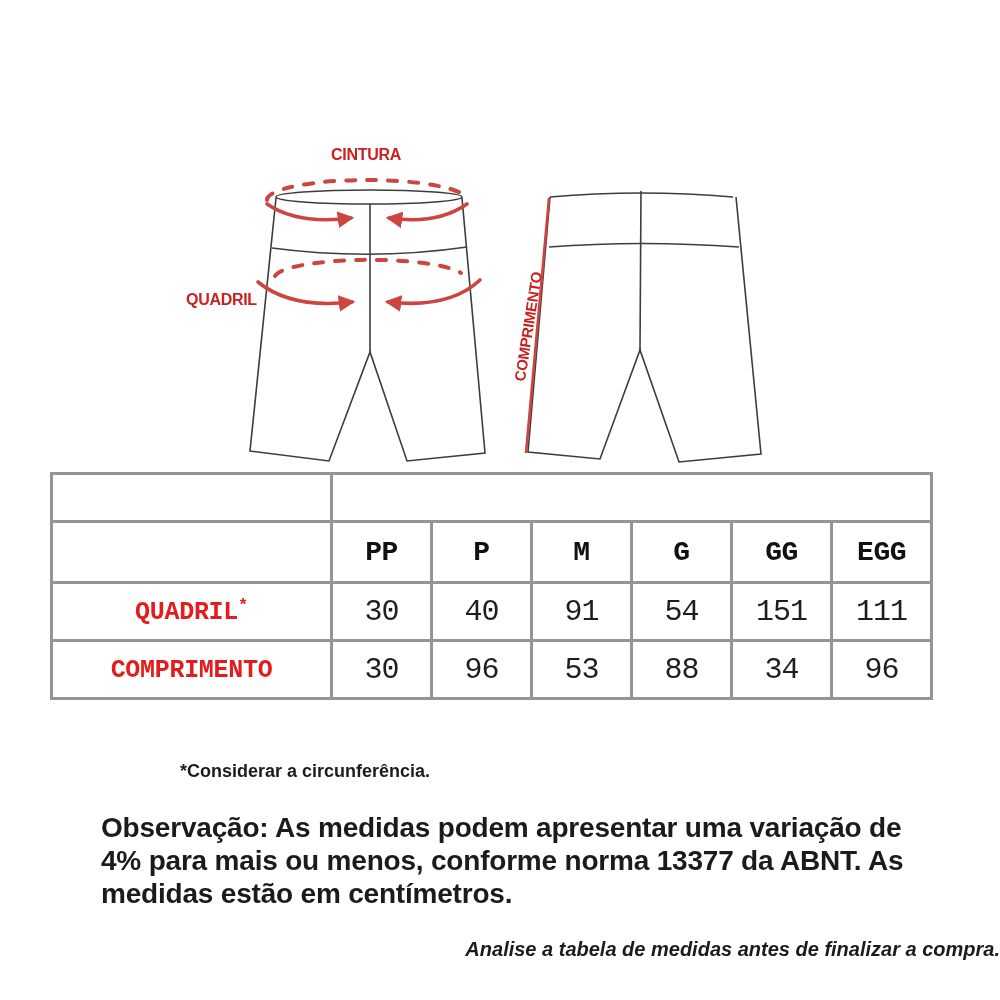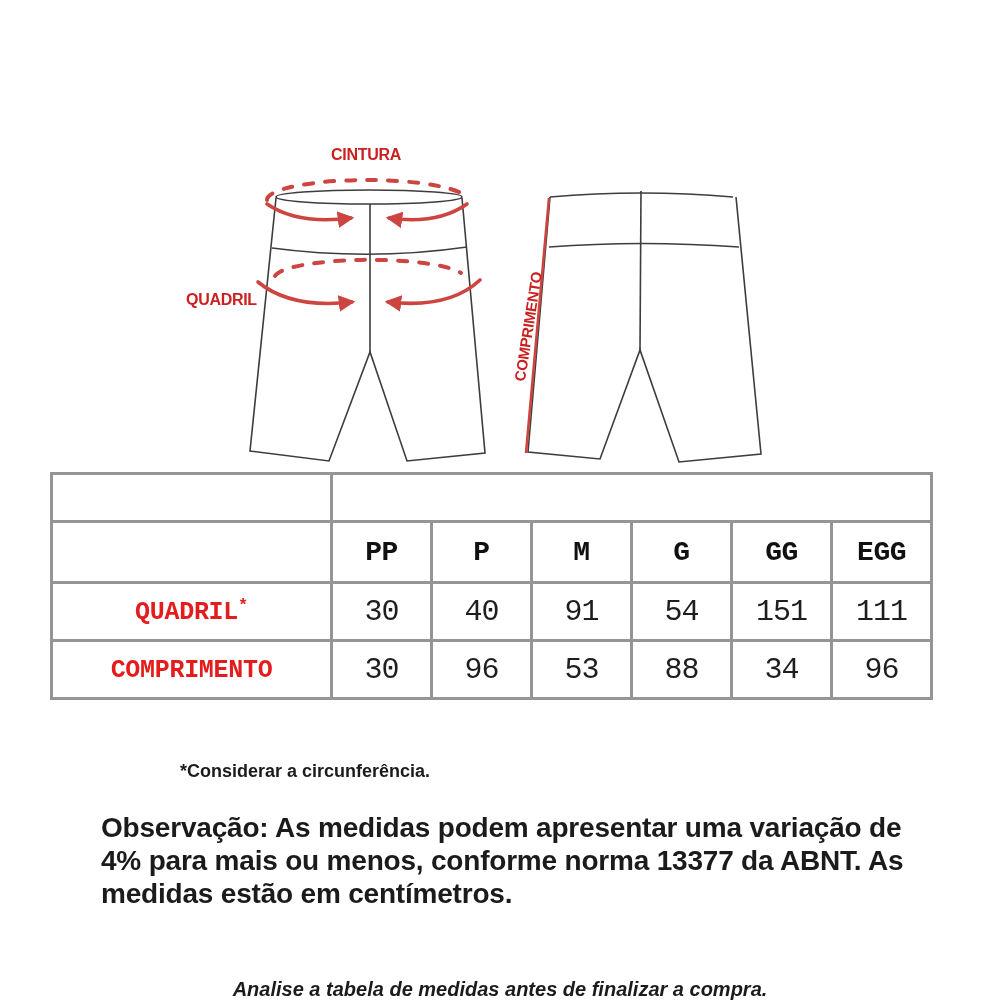--- a/index.html
+++ b/index.html
@@ -65,22 +65,22 @@
   td.num-cell{font-size:30px;color:#1e1e1e;letter-spacing:-1px;}
   
   .footnote{
     position:absolute;left:180px;top:761px;font-size:18px;font-weight:bold;
   }
   .observation{
     position:absolute;left:84px;top:811px;width:838px;
     font-size:28px;font-weight:bold;line-height:33px;letter-spacing:-0.2px;margin-left:17px;
   }
   .final-note{
-    position:absolute;left:0;top:938px;width:100%;text-align:center;
-    font-size:20px;font-weight:bold;font-style:italic;margin-top:40px;
+    position:absolute;left:0;top:938px;width:100%;text-align:right;
+    font-size:20px;font-weight:bold;font-style:italic;
   }
 </style>
 </head>
 <body>
 
 <div class="page">
 
 
   <svg class="dsvg front" width="290" height="320" viewBox="0 0 290 320">
     <defs>

